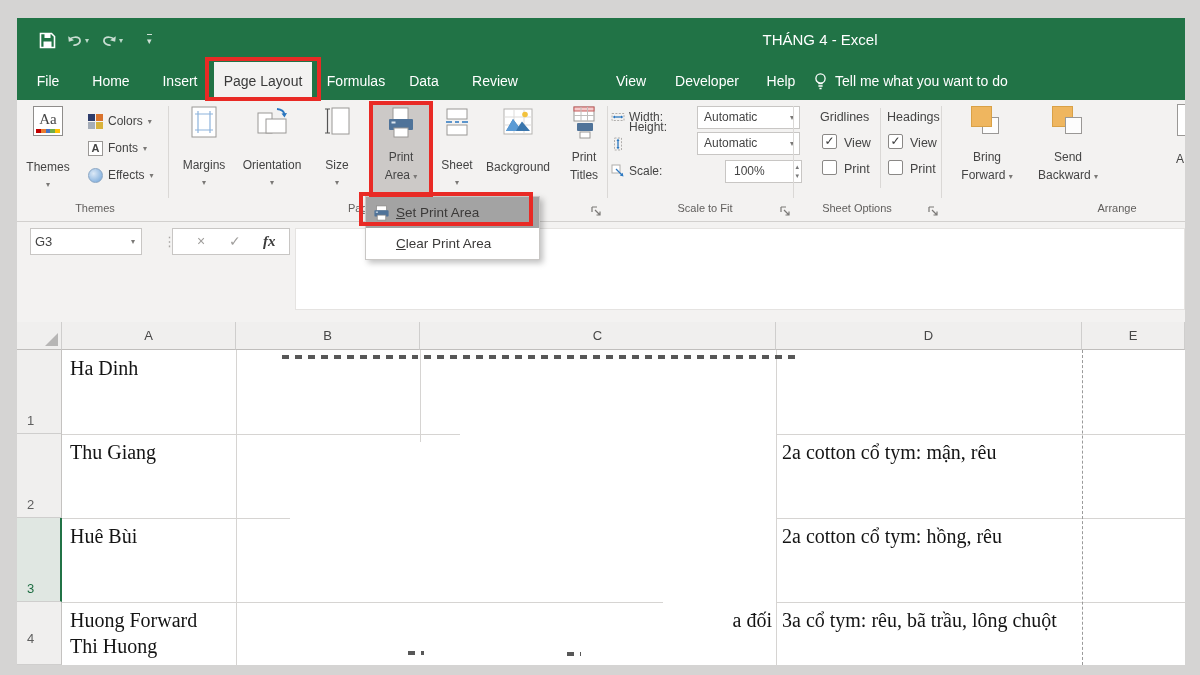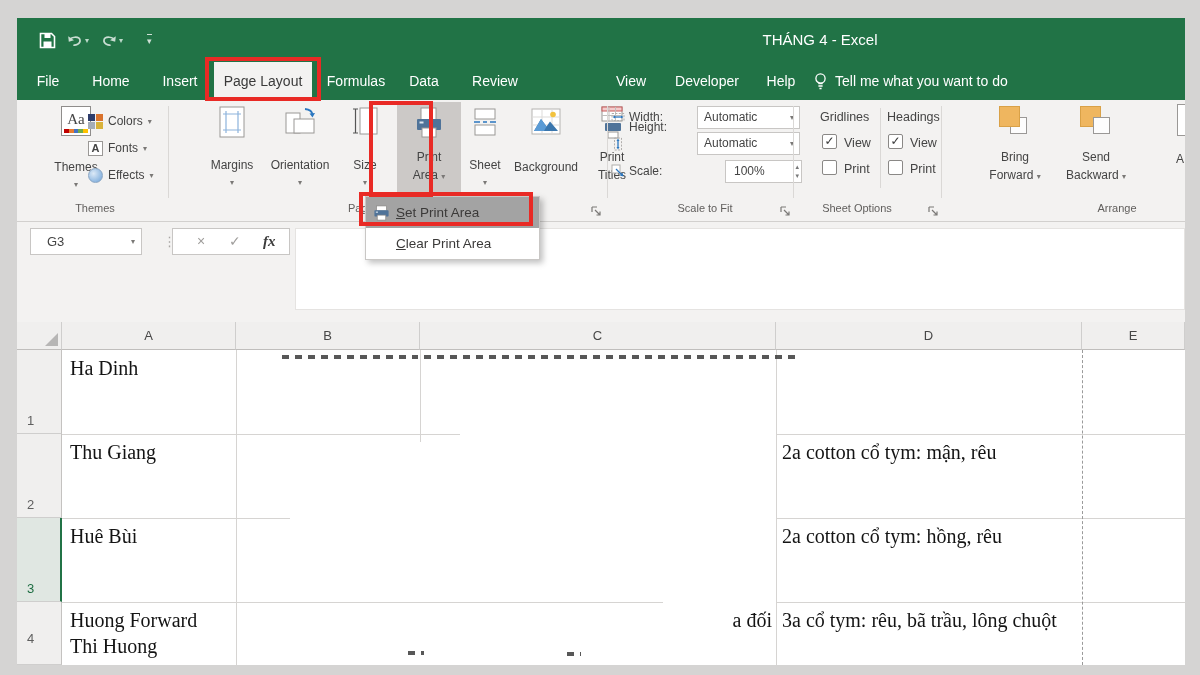--- a/index.html
+++ b/index.html
@@ -19,21 +19,21 @@
   .tab { position:absolute; top:0; height:38px; line-height:38px; text-align:center; color:#fff; font-size:14px; cursor:pointer; white-space:nowrap; }
   .tab.active { background:#f3f2f1; color:#3a3a3a; }
   .tellme { position:absolute; left:796px; top:0; height:38px; display:flex; align-items:center; gap:7px; color:#fff; font-size:14px; }
 
   
   .ribbon { position:absolute; left:0; top:82px; width:1168px; height:122px; background:#f3f2f1; border-bottom:1px solid #d2d0ce; }
   .sep { position:absolute; top:6px; width:1px; height:92px; background:#dad8d6; }
   .grp-label { position:absolute; top:102px; height:14px; font-size:11px; color:#605e5c; text-align:center; white-space:nowrap; }
   .btn-label { position:absolute; width:100%; text-align:center; font-size:12px; color:#444; line-height:15px; white-space:nowrap; }
   .caret { color:#7a7876; font-size:8px; }
-  .rbtn { position:absolute; cursor:pointer;margin-left:28px; }
+  .rbtn { position:absolute; cursor:pointer; }
   .icon-wrap { position:absolute; top:4px; left:0; width:100%; display:flex; justify-content:center; }
   .small-row { position:absolute; left:58px; height:24px; display:flex; align-items:center; gap:5px; font-size:12px; color:#444; cursor:pointer; white-space:nowrap;padding-left:13px; }
 
   .aa-icon { width:30px; height:30px; background:#fff; border:1px solid #8f8d8b; position:relative; font-family:"Liberation Serif",serif; color:#444; font-size:15px; text-align:center; line-height:24px; }
   .aa-strip { position:absolute; left:2px; right:2px; bottom:2px; height:4px; background:linear-gradient(90deg,#c00000 0 20%,#e97c30 20% 40%,#4472c4 40% 60%,#70ad47 60% 80%,#ffc000 80% 100%); }
   .colors-icon { width:15px; height:15px; display:grid; grid-template-columns:7px 7px; grid-template-rows:7px 7px; gap:1px; }
   .colors-icon span:nth-child(1){background:#2d3c6b}.colors-icon span:nth-child(2){background:#d9722d}
   .colors-icon span:nth-child(3){background:#a5adb8}.colors-icon span:nth-child(4){background:#d8b23a}
   .fonts-icon { width:15px; height:15px; background:#fff; border:1px solid #9a9896; font-size:11px; font-weight:bold; color:#444; text-align:center; line-height:13px; }
   .effects-icon { width:15px; height:15px; border-radius:50%; background:radial-gradient(circle at 35% 35%, #dce9f6, #6da2d8); border:1px solid #8aa6c4; }
@@ -47,21 +47,21 @@
   .sf-label { position:absolute; font-size:12px; color:#444; line-height:23px; }
 
   .cb { position:absolute; width:15px; height:15px; background:#fff; border:1px solid #8a8886; border-radius:2px; text-align:center; line-height:13px; font-size:12px; color:#3a3a3a; cursor:pointer; }
   .so-label { position:absolute; font-size:12.5px; color:#444; }
 
   .sq { position:absolute; }
   .sq-orange { background:#efb65f; border:1px solid #d9a147; }
   .sq-white { background:#fdfdfd; border:1px solid #9a9896; }
 
   
-  .namebox { position:absolute; left:13px; top:210px; width:112px; height:27px; background:#fff; border:1px solid #c8c6c4; font-size:13px; color:#444; line-height:25px; padding-left:16px; cursor:pointer; }
+  .namebox { position:absolute; left:13px; top:210px; width:112px; height:27px; background:#fff; border:1px solid #c8c6c4; font-size:13px; color:#444; line-height:25px; padding-left:4px; cursor:pointer; }
   .namebox .caret { position:absolute; right:6px; top:0; line-height:25px; }
   .fx-dots { position:absolute; left:146px; top:210px; height:27px; line-height:27px; color:#a8a6a4; font-size:13px; }
   .fx-box { position:absolute; left:155px; top:210px; width:118px; height:27px; background:#fff; border:1px solid #c8c6c4; }
   .fx-box span { position:absolute; top:0; line-height:25px; font-size:14px; color:#9f9d9b; cursor:pointer; }
   .fx-glyph { font-family:"Liberation Serif",serif; font-style:italic; font-weight:bold; color:#3c3c3c !important; font-size:15px !important; }
   .formula-input { position:absolute; left:278px; top:210px; width:890px; height:82px; background:#fff; border:1px solid #e5e3e1; cursor:text; }
 
   
   .grid { position:absolute; left:0; top:304px; width:1168px; height:343px; background:#fff; overflow:hidden; }
   .chead { position:absolute; top:0; height:28px; background:#f0efee; border-right:1px solid #cfcecd; border-bottom:1px solid #c0bebc; font-size:13px; color:#474747; text-align:center; line-height:28px; cursor:pointer; }

